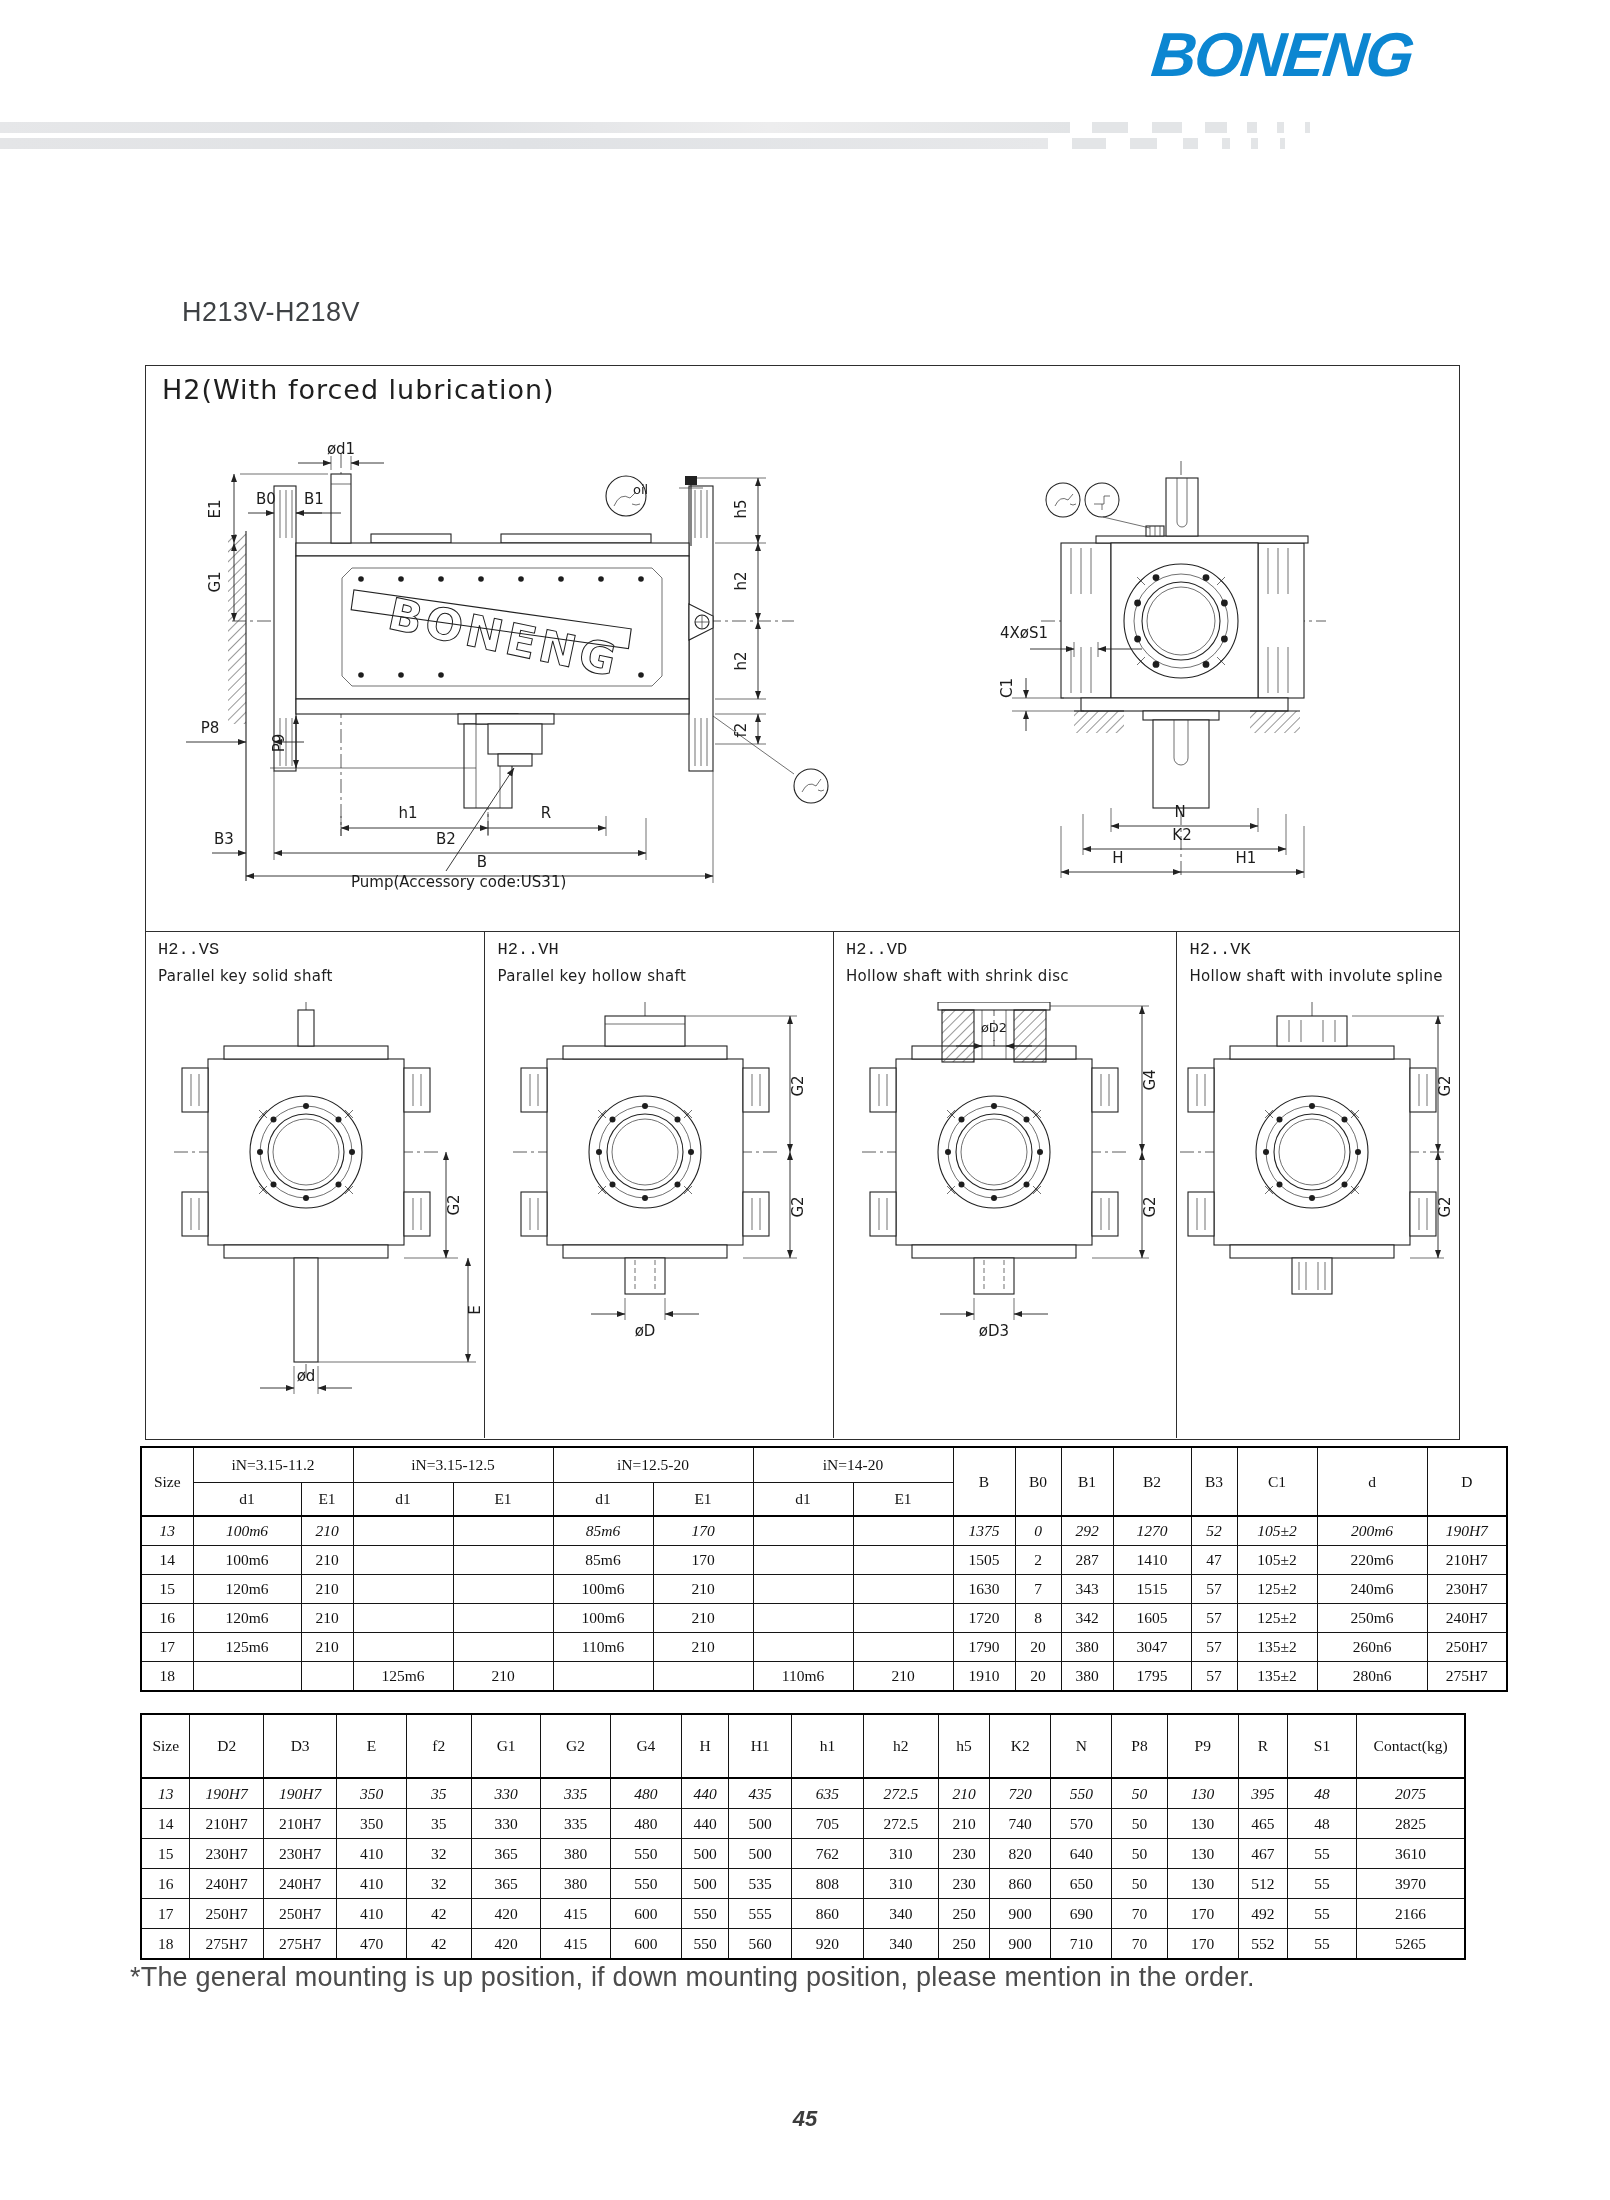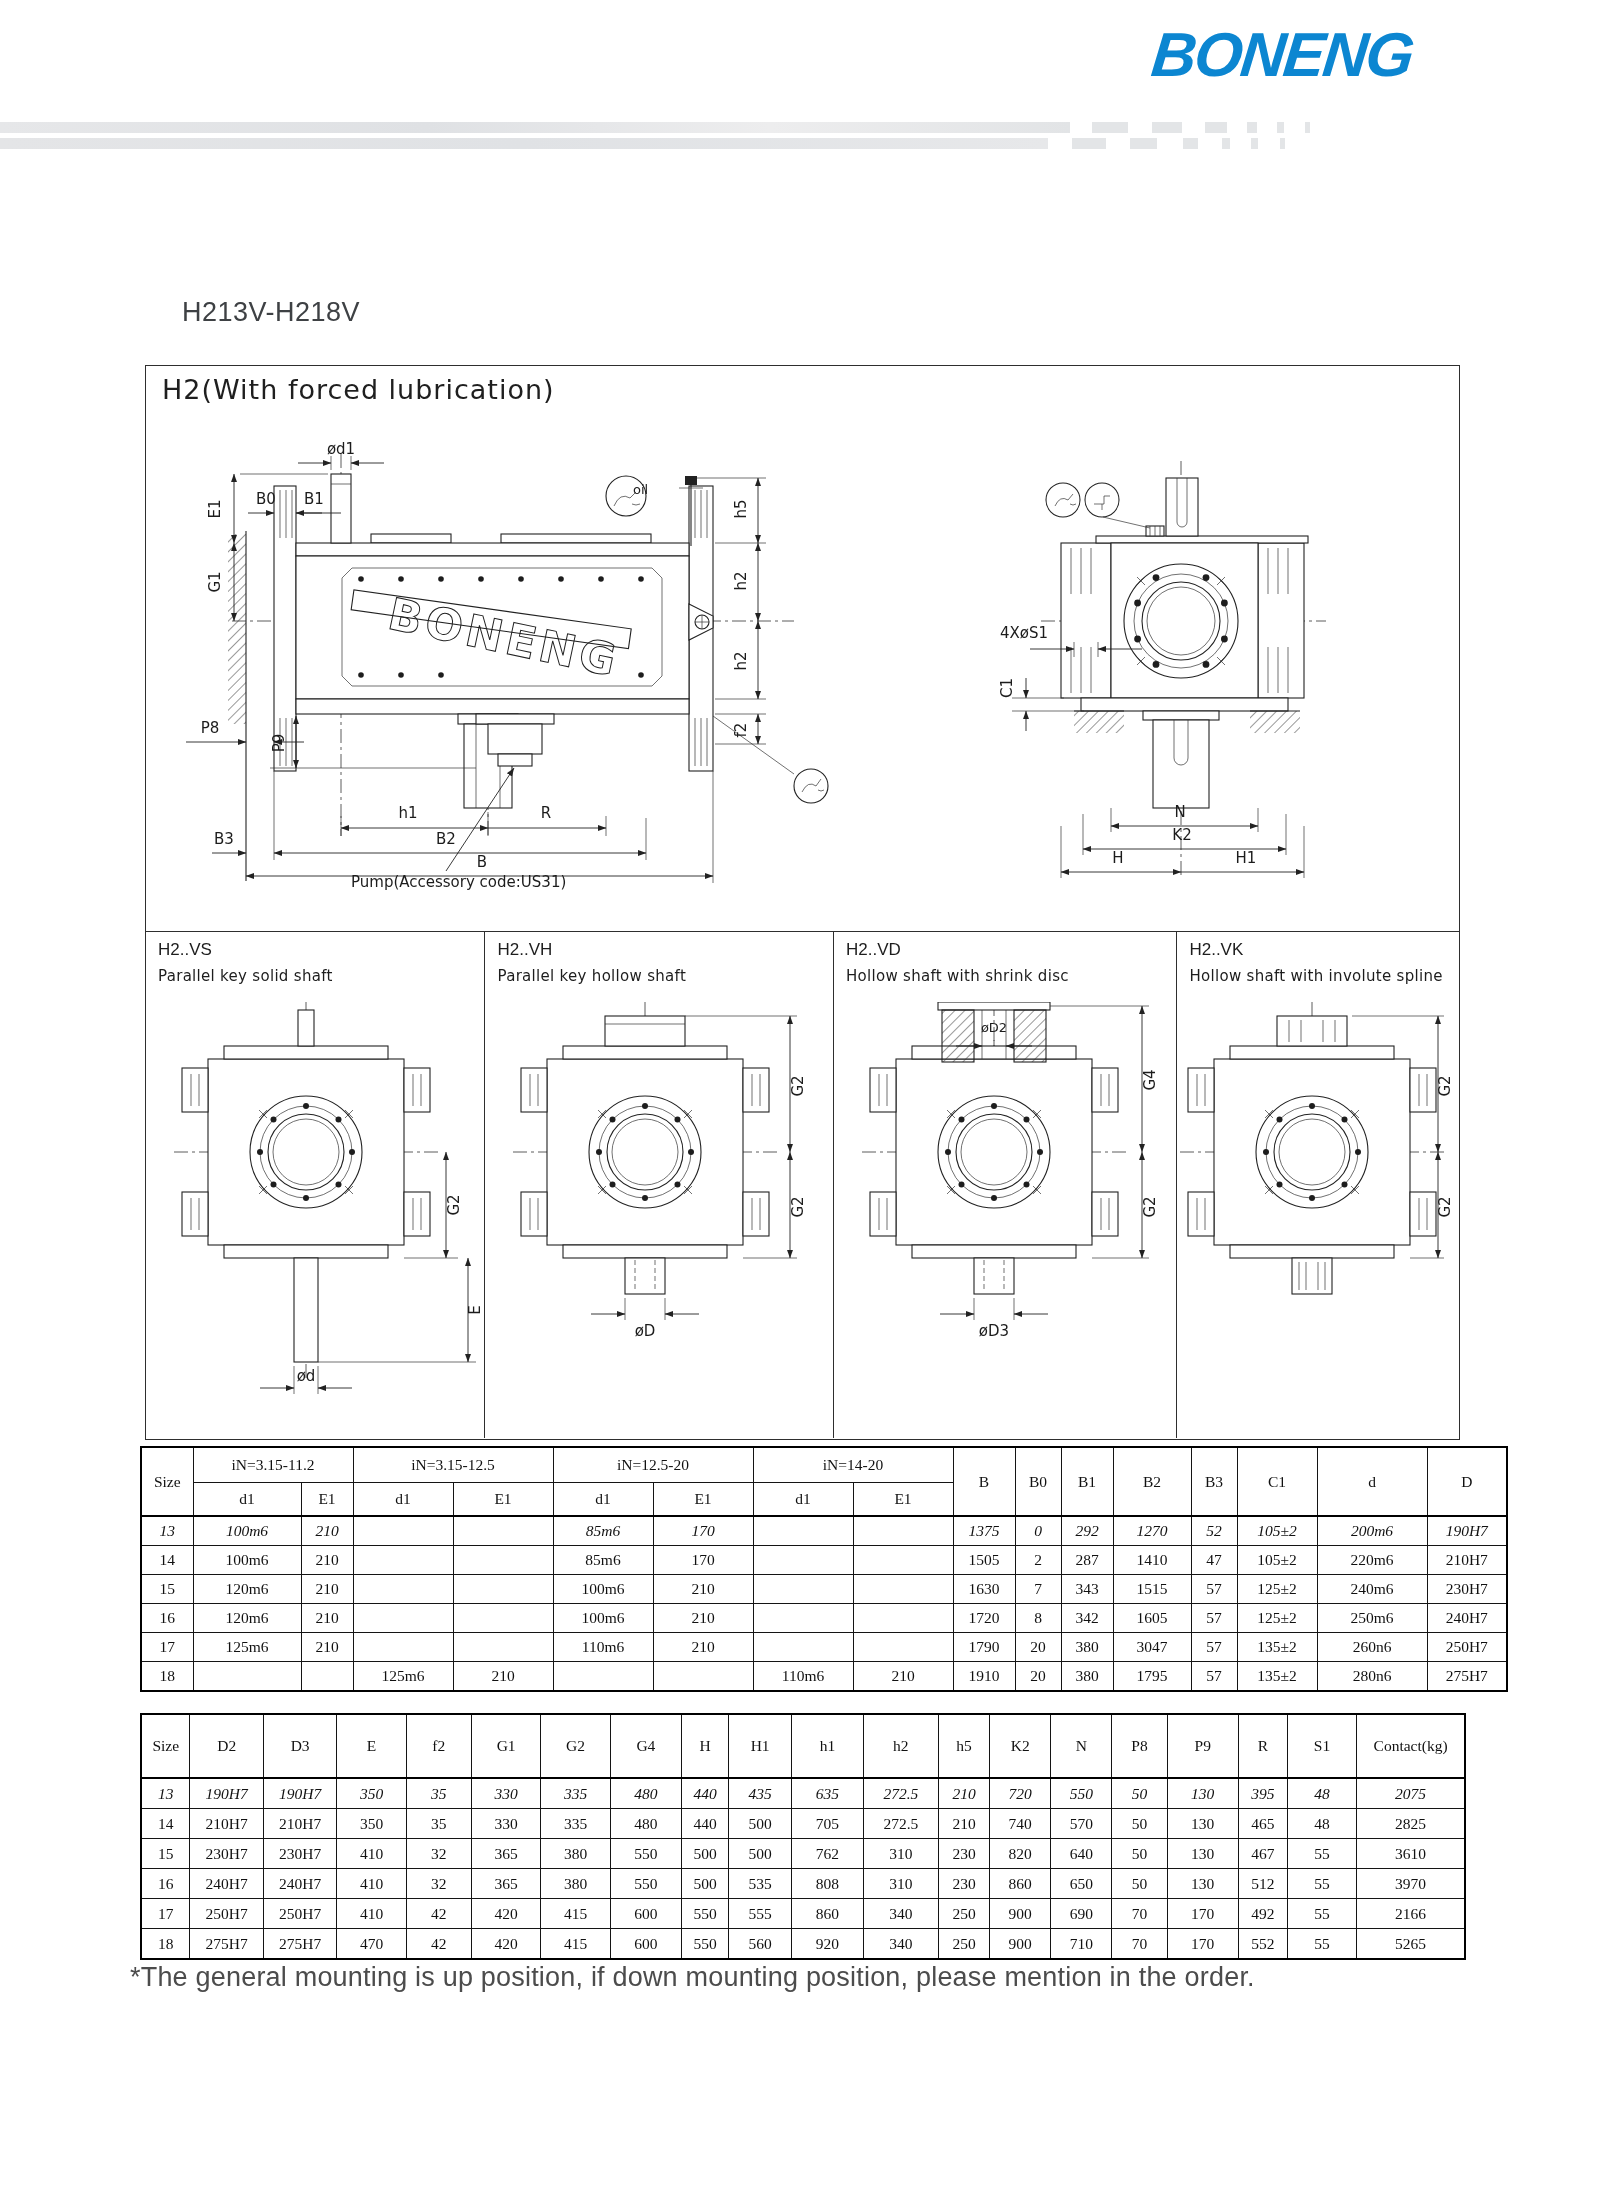--- a/index.html
+++ b/index.html
@@ -14,21 +14,21 @@
   
   .title{position:absolute;left:182px;top:297px;font-size:27px;color:#3e4144;letter-spacing:.5px;}
   
   .figure{position:absolute;left:145px;top:365px;width:1315px;height:1075px;border:1.6px solid #2e2e2e;box-sizing:border-box;background:#fff;}
   .figtitle{position:absolute;left:16px;top:8px;font-size:27px;color:#1f1f1f;font-weight:400;letter-spacing:1px;font-family:"DejaVu Sans",sans-serif;}
   svg.main{position:absolute;left:0;top:0;}
   .panels{position:absolute;left:0;top:565px;width:100%;height:507px;display:flex;border-top:1.4px solid #2e2e2e;box-sizing:border-box;}
   .panel{position:relative;box-sizing:border-box;overflow:hidden;}
   .panel:not(:last-child){border-right:1.4px solid #2e2e2e;}
   .p-vs{width:340px;}.p-vh{width:349px;}.p-vd{width:344px;}.p-vk{width:282px;}
-  .pcode{position:absolute;left:12px;top:8px;font-size:17px;color:#1d1d1d;font-family:Liberation Sans, sans-serif;}
+  .pcode{position:absolute;left:12px;top:8px;font-size:17px;color:#1d1d1d;font-family:Liberation Mono, monospace;}
   .pdesc{position:absolute;left:12px;top:35px;font-size:15px;color:#1d1d1d;letter-spacing:.3px;font-family:"DejaVu Sans",sans-serif;}
   .panel svg{position:absolute;left:0;top:70px;}
   
   .s{stroke:#222;fill:none;stroke-width:1.1;}
   .sw{stroke:#222;fill:#fff;stroke-width:1.1;}
   .thin{stroke:#333;fill:none;stroke-width:.7;}
   .dim{stroke:#222;fill:none;stroke-width:.9;}
   .cl{stroke:#333;fill:none;stroke-width:.8;stroke-dasharray:14 4 3 4;}
   .dot{fill:#1d1d1d;stroke:none;}
   .lbl{font-family:"DejaVu Sans",sans-serif;font-size:15px;fill:#1c1c1c;}
@@ -843,14 +843,15 @@
           <td>70</td>
           <td>170</td>
           <td>552</td>
           <td>55</td>
           <td>5265</td>
         </tr>
       </tbody>
     </table>
 
   <div class="footnote">*The general mounting is up position, if down mounting position, please mention in the order.</div>
+  <div class="pageno">45</div>
 
 </div>
 
 </body></html>

